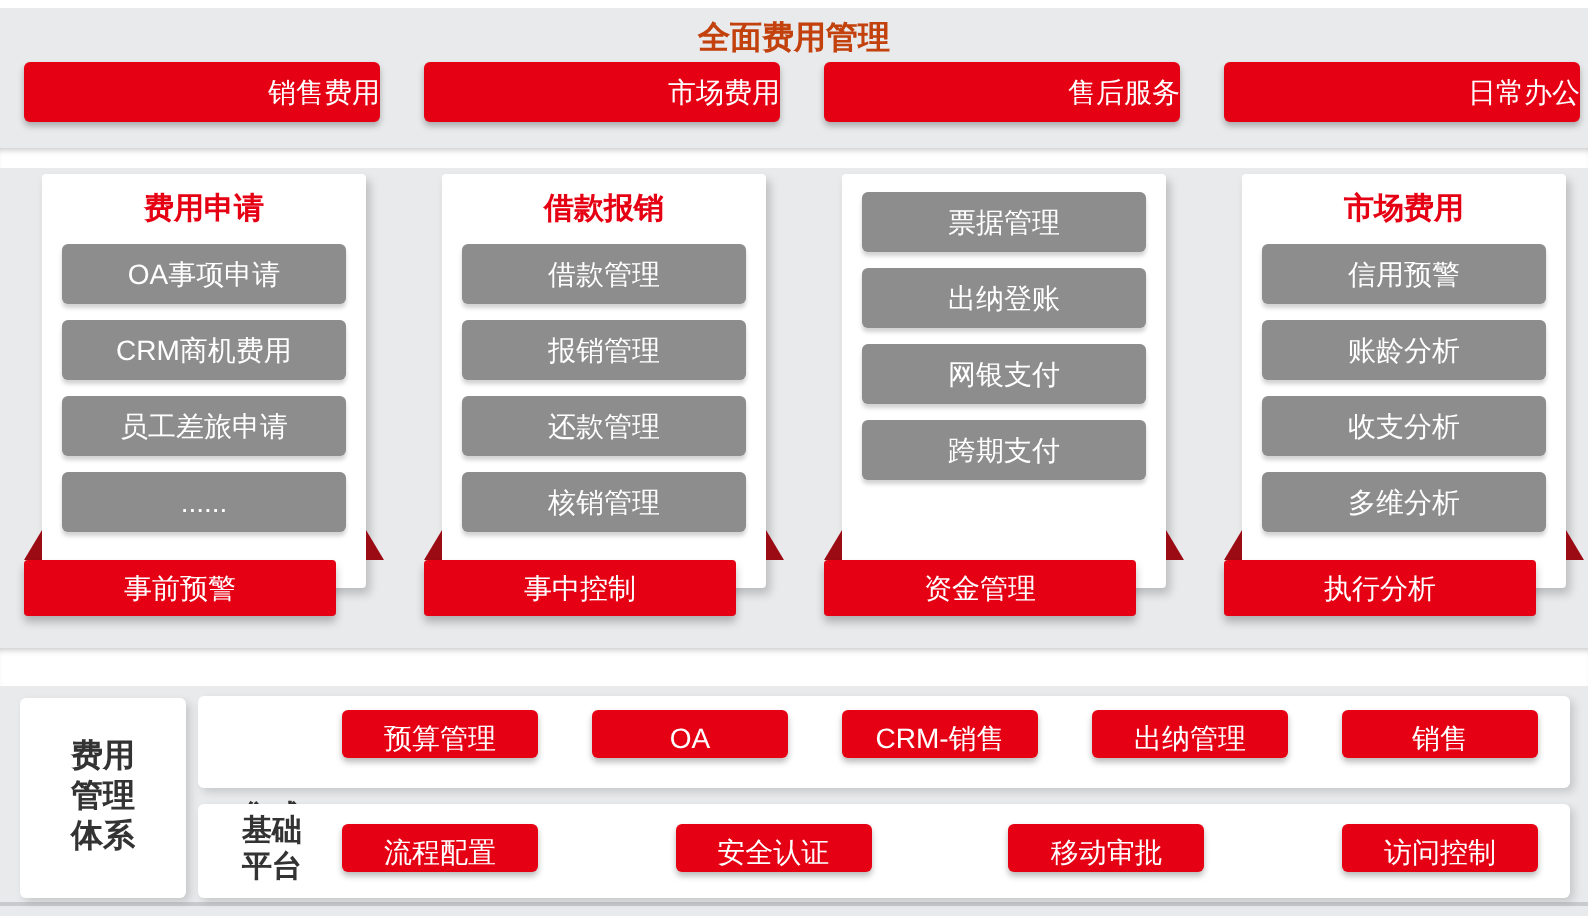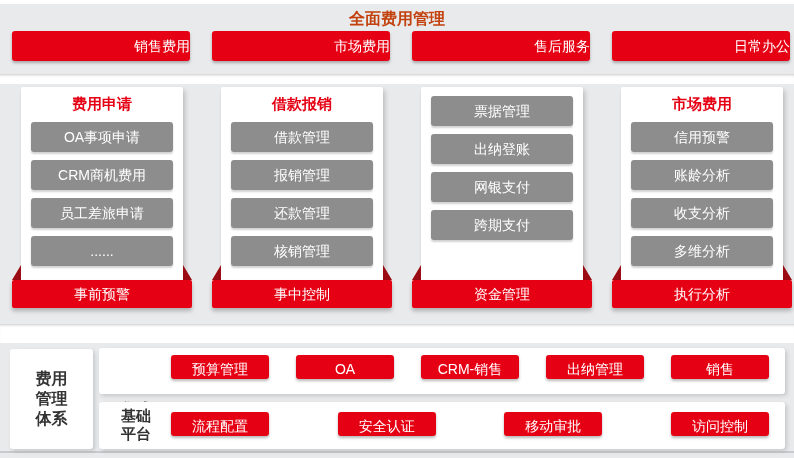--- a/index.html
+++ b/index.html
@@ -41,21 +41,21 @@
     font-size:15px; font-weight:bold; color:#e60014;
   }
   .gitem {
     margin:8px 10px 0 10px; height:30px; line-height:30px;
     background:#8d8d8d; border-radius:3px;
     color:#fff; font-size:14px; text-align:center;
     box-shadow:0 2px 2px rgba(0,0,0,0.18);
   }
   .gitem:first-of-type { margin-top:9px; }
   .ribbon {
-    position:absolute; left:0; top:195px; width:180px; height:28px;
+    position:absolute; left:0; top:195px; width:156px; height:28px;
     background:#e60014; border-radius:2px;
     color:#fff; font-size:14px; text-align:center; line-height:28px;
     box-shadow:0 3px 4px rgba(0,0,0,0.25);
     z-index:3;
   }
   .fold { position:absolute; top:180px; width:9px; height:15px; background:#9b0b13; z-index:2; }
   .fold-l { left:0;  clip-path:polygon(100% 0, 100% 100%, 0 100%); }
   .fold-r { left:171px; clip-path:polygon(0 0, 100% 100%, 0 100%); }
 
   

